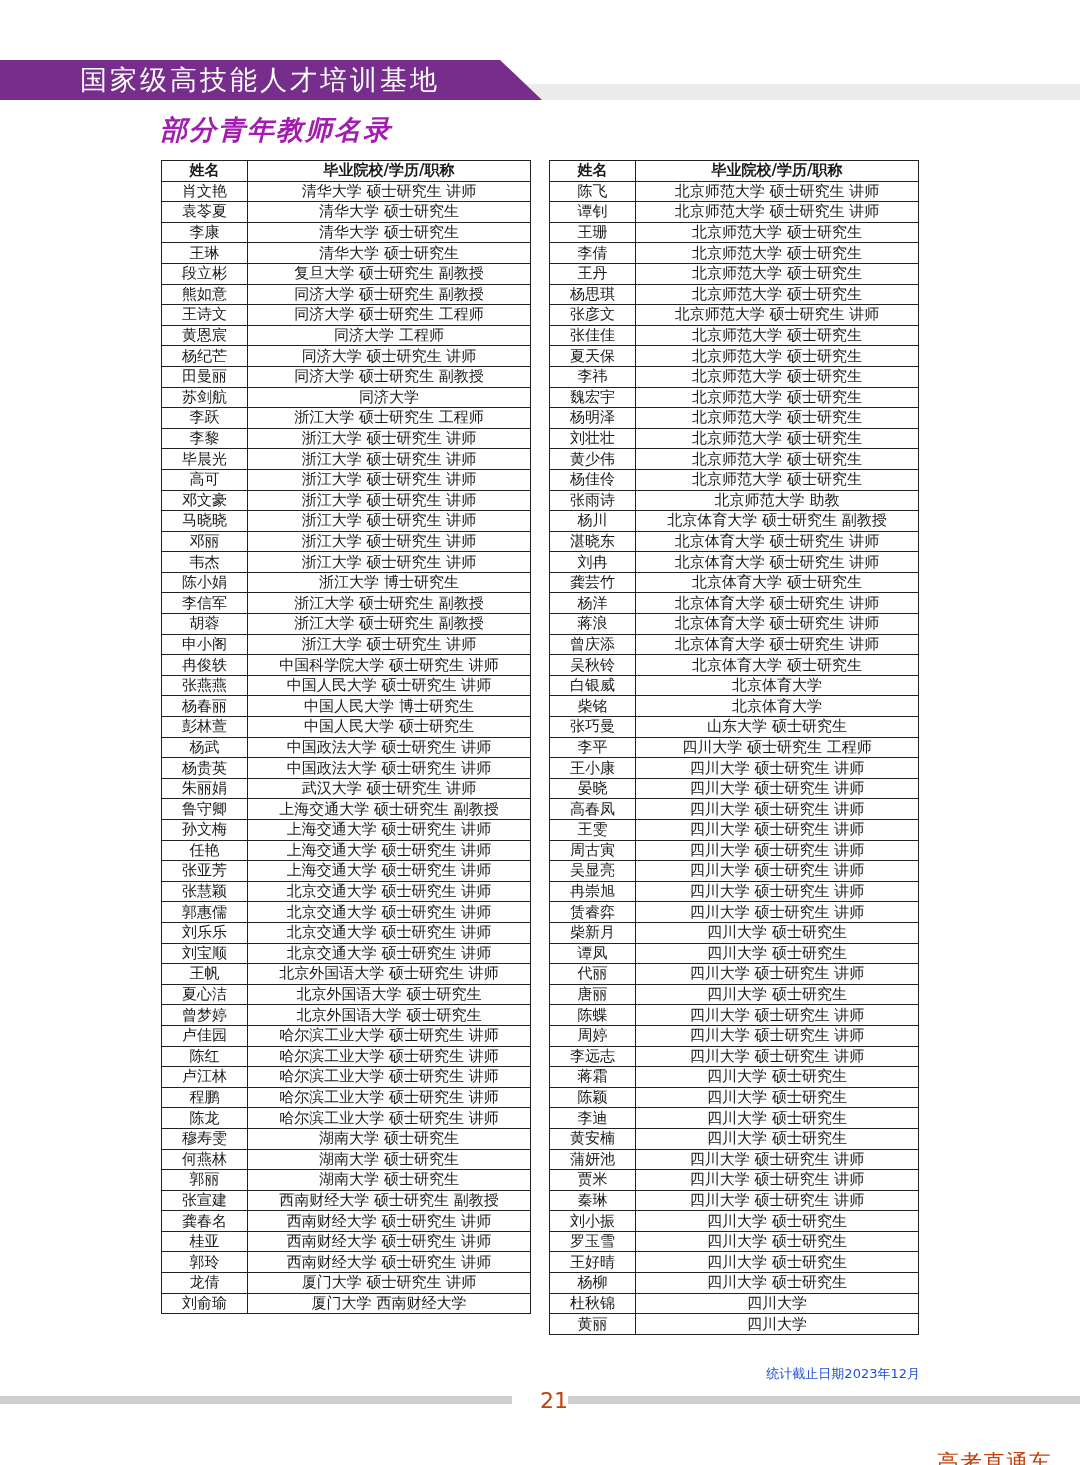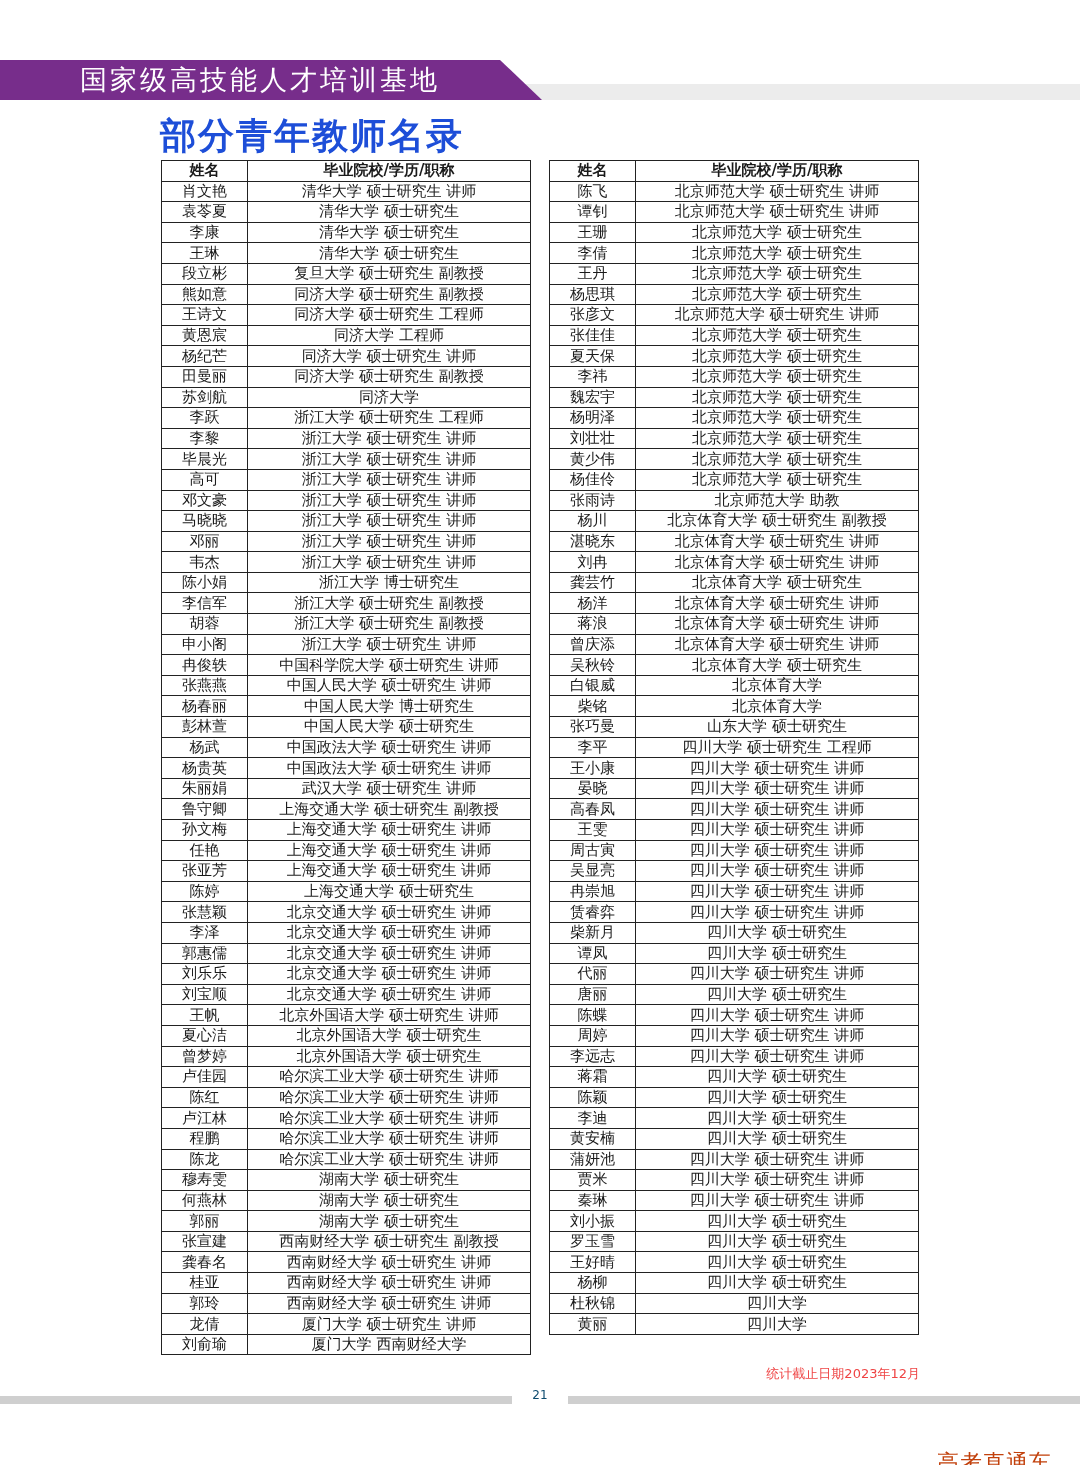--- a/index.html
+++ b/index.html
@@ -10,46 +10,46 @@
     .purple-band {
       position: absolute; left: 0; top: 60px; width: 542px; height: 40px;
       background: #772d8b;
       clip-path: polygon(0 0, 500px 0, 542px 100%, 0 100%);
     }
     .band-title {
       position: absolute; left: 80px; top: 62px; height: 36px; line-height: 36px;
       color: #ffffff; font-size: 27px; font-weight: normal; letter-spacing: 3px;
     }
     .page-title {
-      position: absolute; left: 160px; top: 112px; font-size: 36px; font-weight: bold;
-      color: #1d4ed8; letter-spacing: 2px;
+      position: absolute; left: 160px; top: 112px; font-size: 27px; font-weight: bold;
+      color: #a21caf; letter-spacing: 2px; font-style: italic;
     }
 
     table.roster {
       position: absolute; border-collapse: collapse; table-layout: fixed;
       font-size: 15px; line-height: 1; padding-left: 12px;
     }
     table.roster th, table.roster td {
       border: 1.6px solid #222; height: 20.6px; text-align: center; vertical-align: middle;
       white-space: nowrap; overflow: hidden; padding: 0;
     }
     table.roster th { font-weight: bold; }
     #table-left { left: 161px; top: 160px; width: 369px; }
     #table-right { left: 549px; top: 160px; width: 369px; }
     col.c-name { width: 86px; }
     col.c-info { width: 283px; }
 
     .footnote {
-      position: absolute; right: 160px; top: 1365px; font-size: 13px; color: #ef4444; margin-left: 36px;
+      position: absolute; right: 160px; top: 1365px; font-size: 13px; color: #1d4ed8; margin-left: 36px;
     }
     .footer-bar-left { position: absolute; left: 0; top: 1396px; width: 512px; height: 8px; background: #cfcfcf; }
     .footer-bar-right { position: absolute; left: 568px; top: 1396px; width: 512px; height: 8px; background: #cfcfcf; }
     .page-number {
-      position: absolute; left: 512px; width: 56px; top: 1388px; text-align: center;
-      font-size: 12px; color: #0c4a6e;
+      position: absolute; left: 512px; width: 56px; top: 1388px; text-align: right;
+      font-size: 22px; color: #c2410c;
     }
     .watermark {
       position: absolute; right: 28px; top: 1414px; font-size: 22px; color: #c2410c; letter-spacing: 1px; margin-top: 34px;
     }
   </style>
 </head>
 <body>
 
 <div class="gray-stripe"></div>
 <div class="purple-band"></div>
@@ -198,29 +198,21 @@
       </tr>
       <tr>
         <td>任艳</td>
         <td>上海交通大学 硕士研究生 讲师</td>
       </tr>
       <tr>
         <td>张亚芳</td>
         <td>上海交通大学 硕士研究生 讲师</td>
       </tr>
       <tr>
-        <td>陈婷</td>
-        <td>上海交通大学 硕士研究生</td>
-      </tr>
-      <tr>
         <td>张慧颖</td>
-        <td>北京交通大学 硕士研究生 讲师</td>
-      </tr>
-      <tr>
-        <td>李泽</td>
         <td>北京交通大学 硕士研究生 讲师</td>
       </tr>
       <tr>
         <td>郭惠儒</td>
         <td>北京交通大学 硕士研究生 讲师</td>
       </tr>
       <tr>
         <td>刘乐乐</td>
         <td>北京交通大学 硕士研究生 讲师</td>
       </tr>

